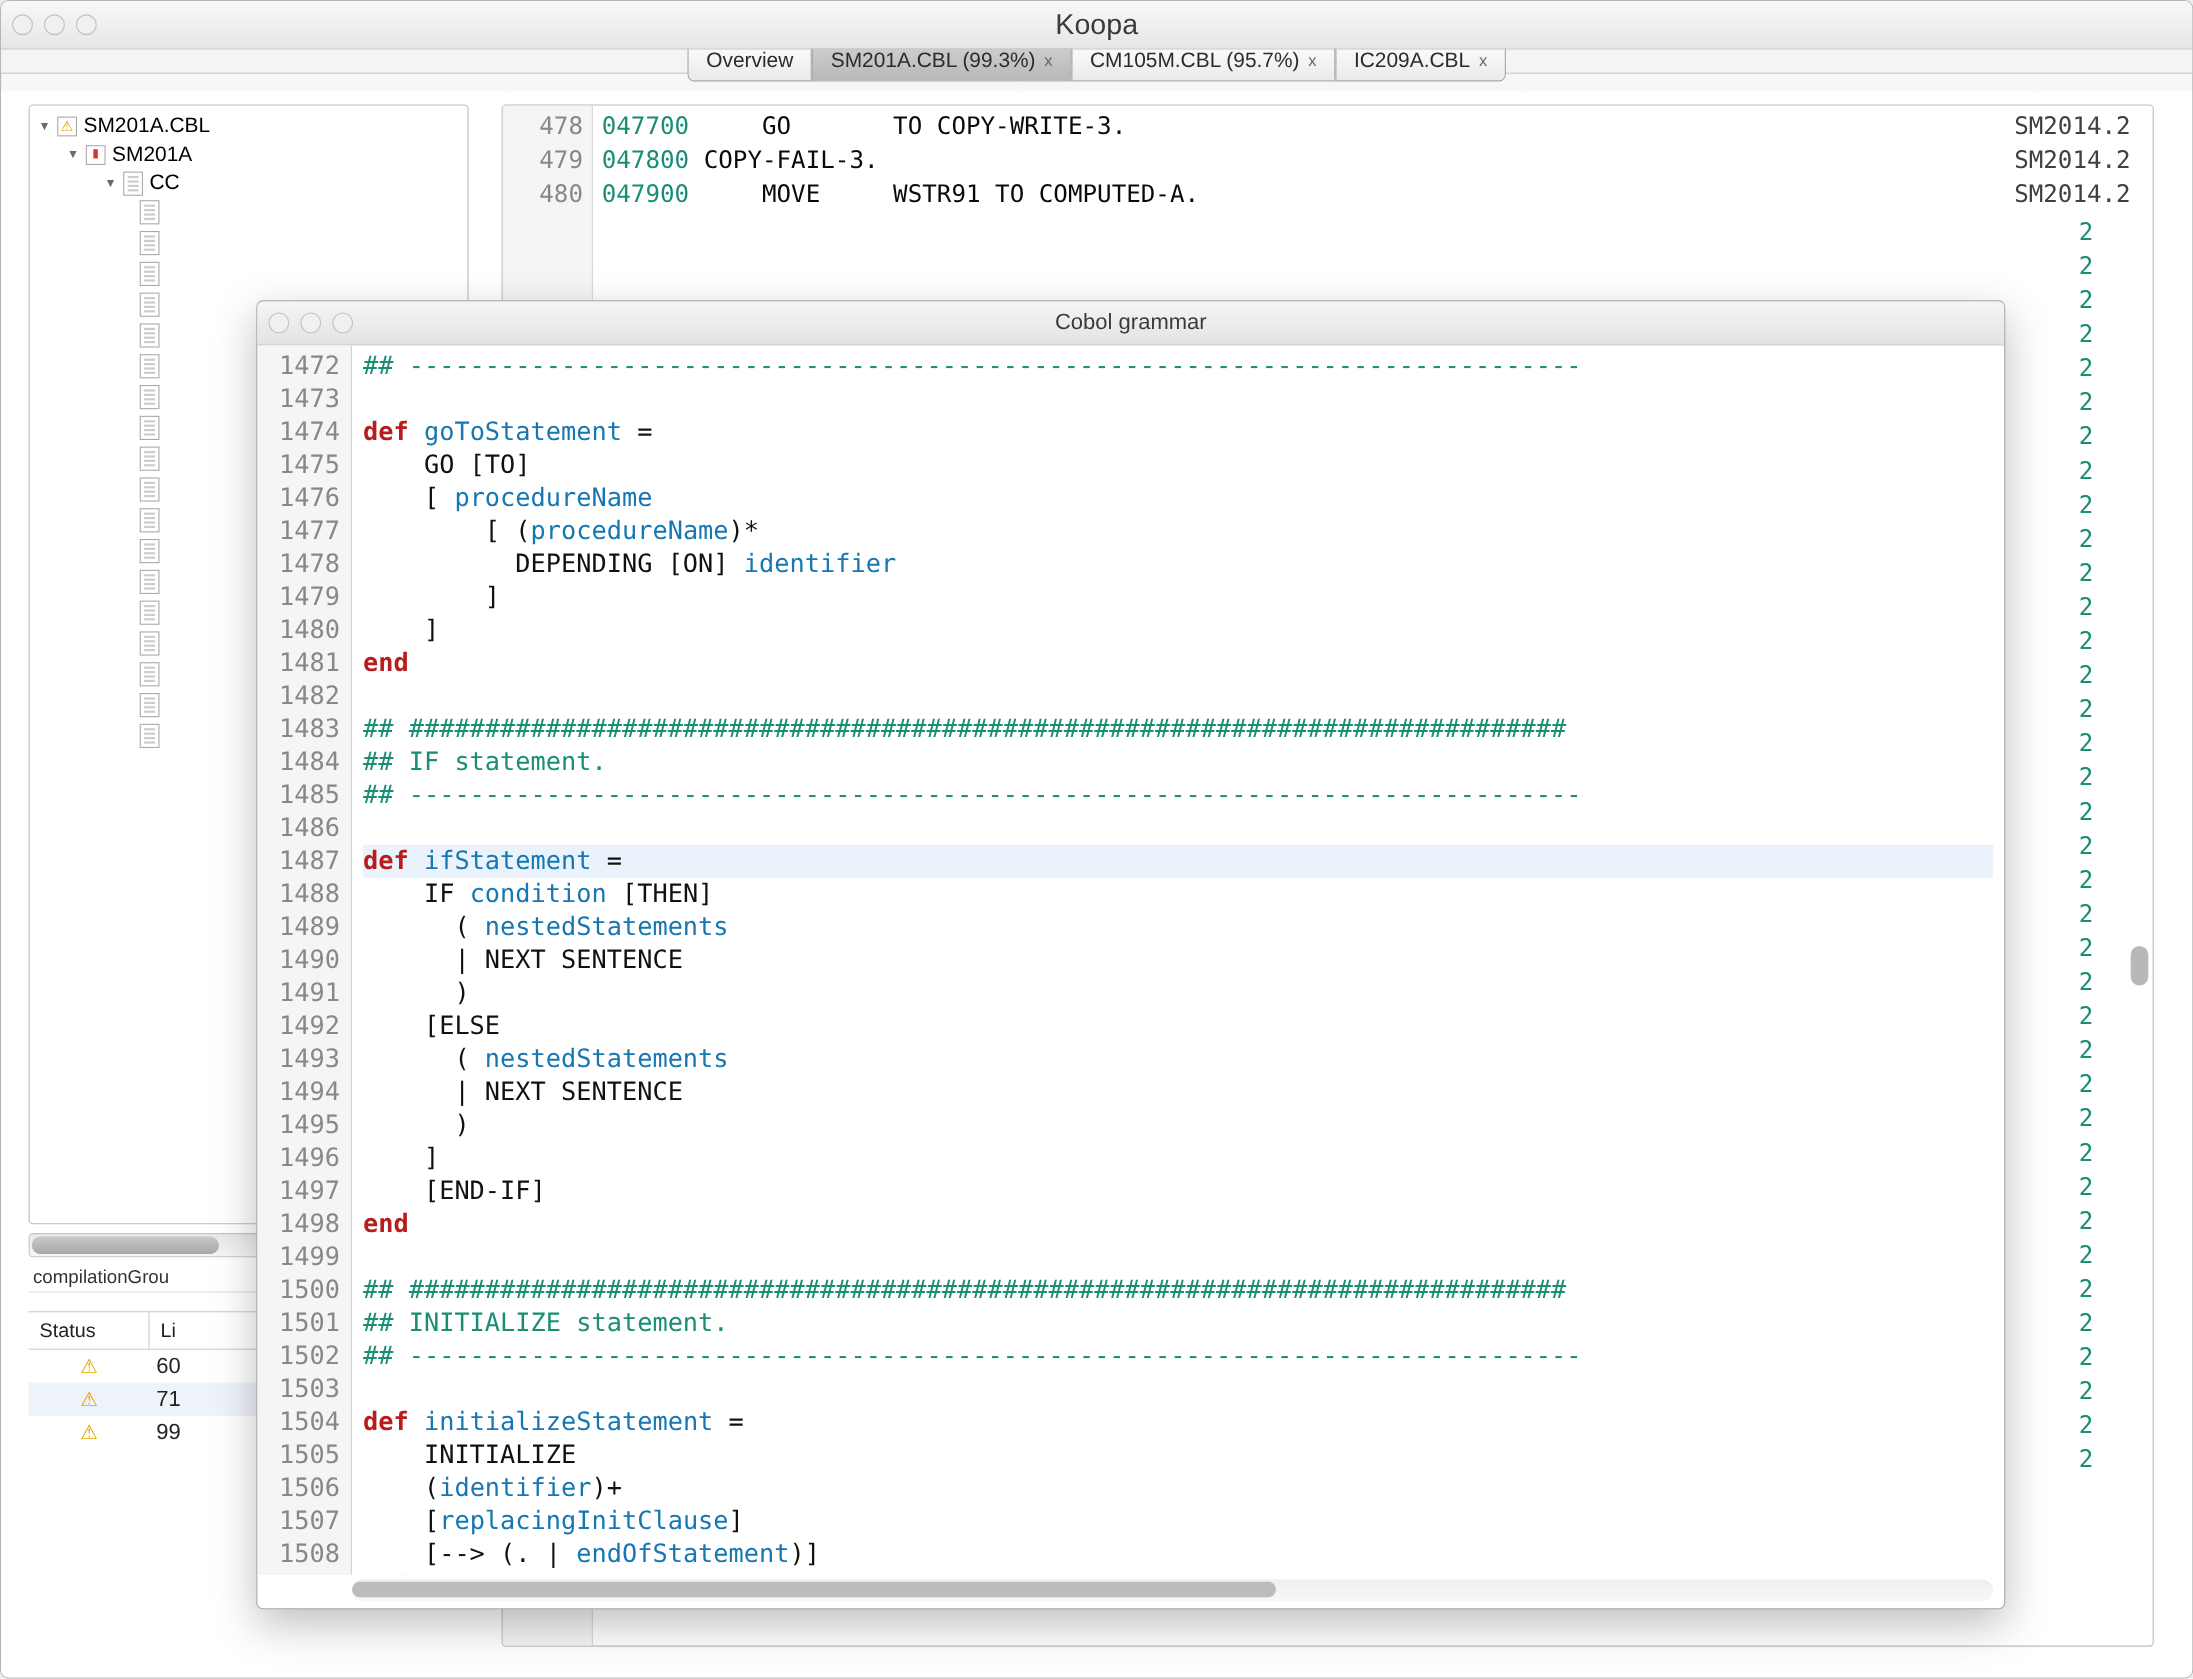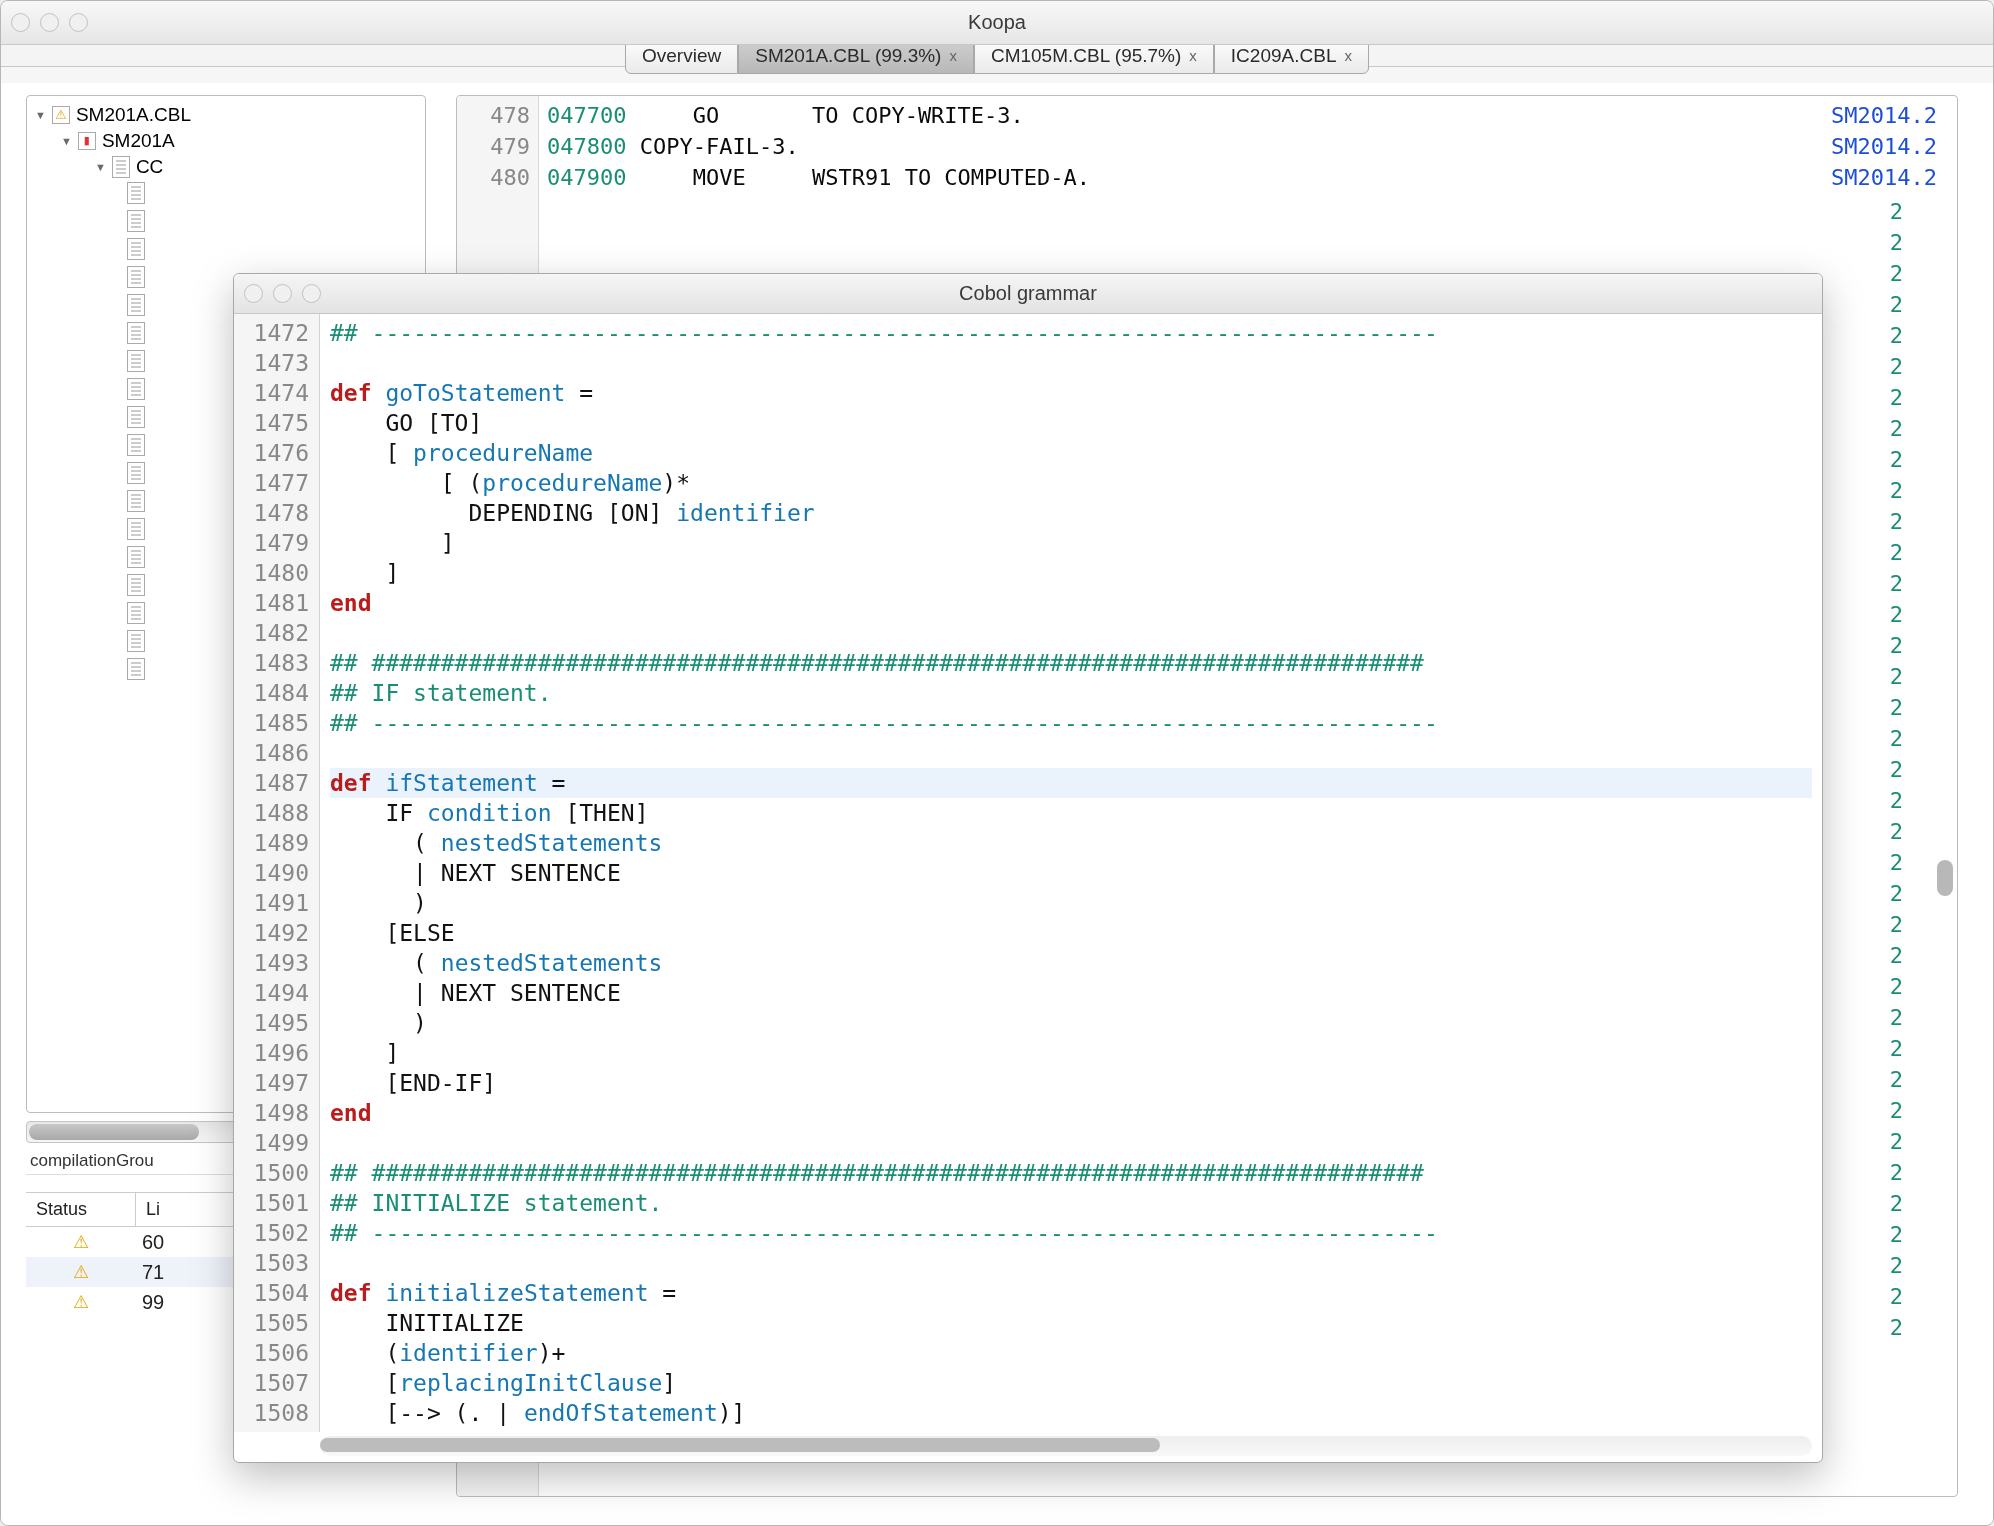--- a/index.html
+++ b/index.html
@@ -21,21 +21,21 @@
   background: linear-gradient(to bottom,#f8f8f8,#e6e6e6);
   position:relative;
 }
 .traffic { display:flex; gap:10px; }
 .traffic span {
   width:19px; height:19px; border-radius:50%;
   background:#f0f0f0; border:1px solid #c2c2c2;
 }
 .titlebar .title {
   position:absolute; left:0; right:0; text-align:center;
-  font-size:20px; color:#3a3a3a; font-weight:400;
+  font-size:26px; color:#3a3a3a; font-weight:400;
 }
 .tabbar {
   height:22px; display:flex; justify-content:center; align-items:center;
   gap:0; border-bottom:1px solid #c8c8c8; background:#f4f4f4;
 }
 .tab {
   padding:6px 16px; font-size:19px; color:#2b2b2b;
   background:linear-gradient(to bottom,#fdfdfd,#eaeaea);
   border:1px solid #a8a8a8; display:flex; align-items:center; gap:8px;
   cursor:pointer;
@@ -109,21 +109,21 @@
   padding:4px 8px 0 0; line-height:31px;
 }
 .back-code {
   position:absolute; left:90px; right:220px; top:4px;
   font-family:Menlo,Consolas,monospace; font-size:22px; color:#0a0a0a;
   white-space:pre; line-height:31px;
 }
 .back-code .lnno { color:#1a8e74; }
 .back-right {
   position:absolute; right:20px; top:4px; font-family:Menlo,Consolas,monospace;
-  font-size:22px; color:#1d4ed8; line-height:31px; text-align:right; white-space:pre;
+  font-size:22px; color:#404040; line-height:31px; text-align:right; white-space:pre;
 }
 .twos-col {
   position:absolute; right:54px; top:100px; font-family:Menlo,Consolas,monospace;
   font-size:22px; color:#1a8e74; line-height:31px; white-space:pre;
 }
 .vscroll {
   position:absolute; right:4px; top:4px; bottom:4px; width:20px;
 }
 .vscroll .thumb {
   position:absolute; right:0; top:760px; width:16px; height:36px;

